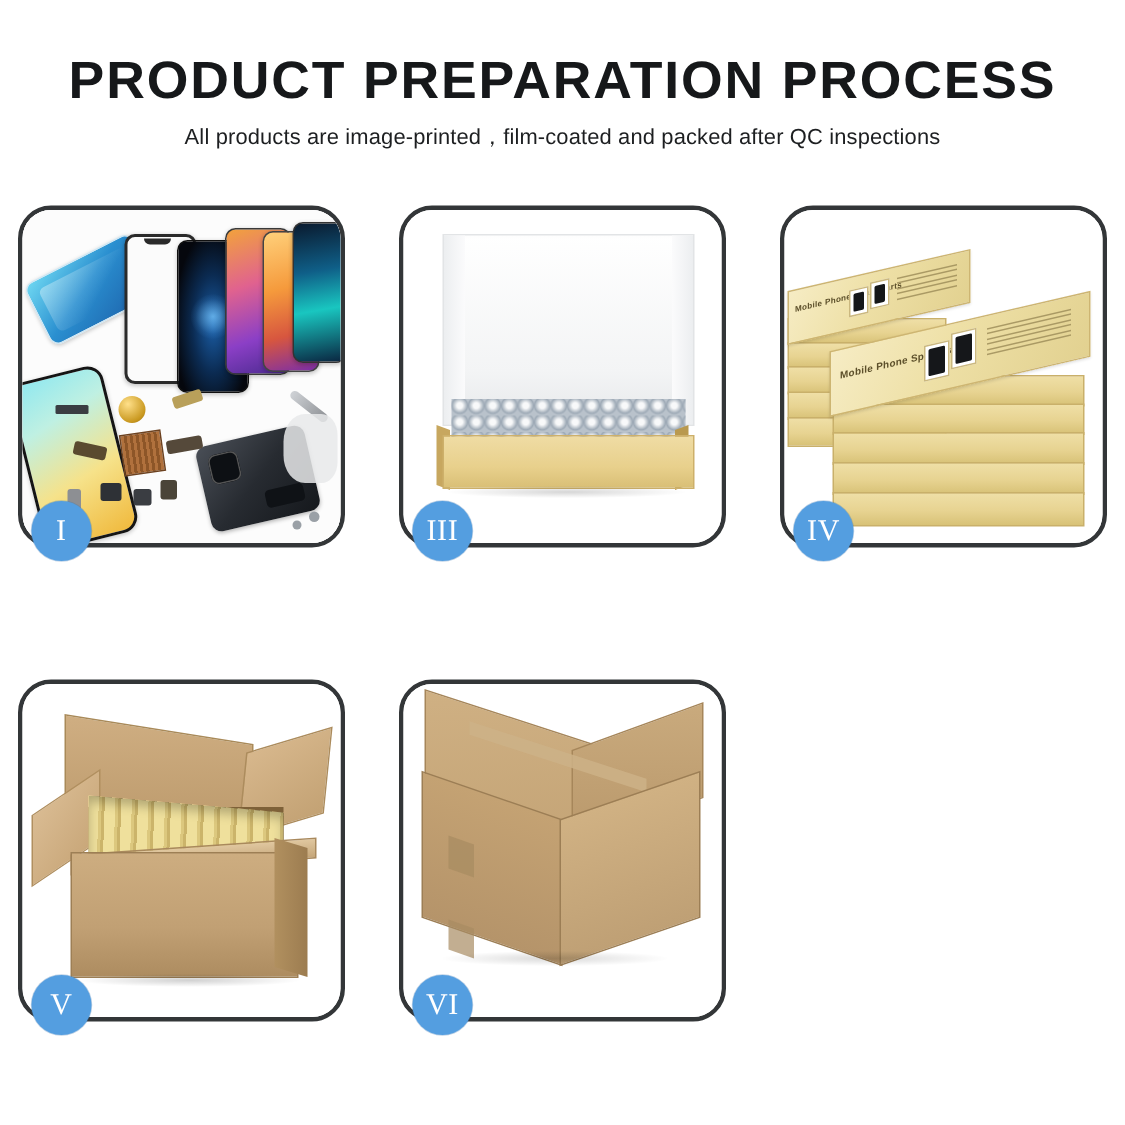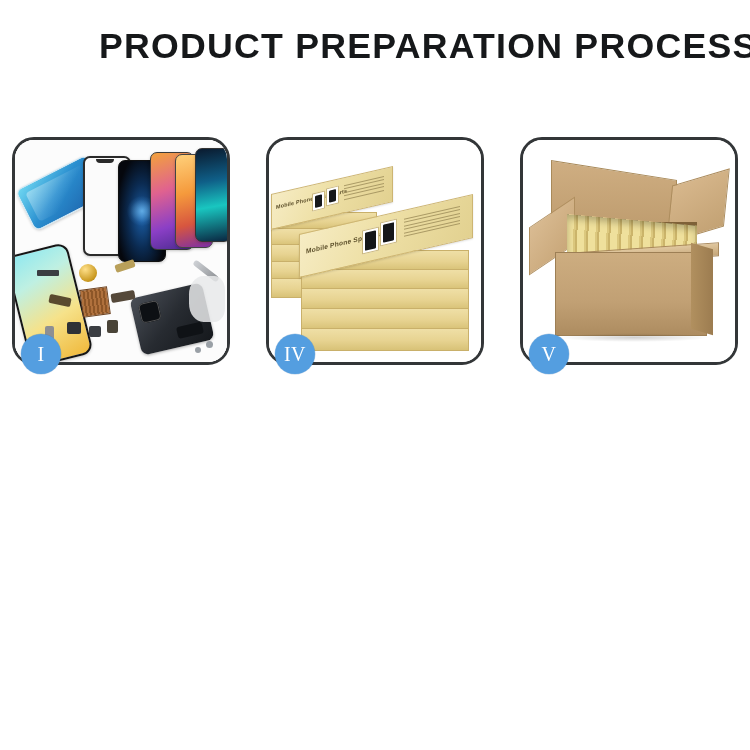--- a/index.html
+++ b/index.html
@@ -16,24 +16,24 @@
   .page {
     position: relative;
     width: 750px;
     height: 750px;
     background: #ffffff;
   }
 
   
   .header {
     position: absolute;
-    top: 28px;
+    top: 36px;
     left: 0;
     width: 750px;
-    text-align: right;
+    text-align: center;
   }
   .title {
     font-family: "Liberation Sans", sans-serif;
     font-size: 35px;
     font-weight: 700;
     letter-spacing: 1.2px;
     color: #16181a;
     line-height: 1.05;
     white-space: nowrap;
     transform: scaleX(1.02);
@@ -374,20 +374,21 @@
     background: radial-gradient(ellipse at center, rgba(0,0,0,.15), rgba(0,0,0,0) 72%);
   }
 </style>
 </head>
 <body>
 
 <div class="page">
 
   <div class="header">
     <div class="title">PRODUCT PREPARATION PROCESS</div>
+    <div class="subtitle">All products are image-printed，film-coated and packed after QC inspections</div>
   </div>
 
   <div class="grid">
 
     <div class="panel">
       <div class="panel-clip">
         <div class="scene">
           <div class="p1-bg"></div>
           <div class="phone ph-teal"></div>
           <div class="phone ph-white"></div>
@@ -410,20 +411,33 @@
           <div class="part pt-tool"></div>
           <div class="part pt-hand"></div>
           <div class="part pt-screw1"></div>
           <div class="part pt-screw2"></div>
         </div>
       </div>
       <div class="badge">I</div>
     </div>
 
 
+    <div class="panel">
+      <div class="panel-clip">
+        <div class="scene">
+          <div class="b3-lid"></div>
+          <div class="b3-bubbles"></div>
+          <div class="b3-fl"></div>
+          <div class="b3-fr"></div>
+          <div class="b3-front"></div>
+          <div class="b3-shadow"></div>
+        </div>
+      </div>
+      <div class="badge">III</div>
+    </div>
 
     <div class="panel">
       <div class="panel-clip">
         <div class="scene">
           <div class="stack">
 
             <div class="kbox" style="left:0px; top:54px; width:104px; height:16px;"></div>
             <div class="kbox" style="left:0px; top:70px; width:104px; height:16px;"></div>
             <div class="kbox" style="left:0px; top:86px; width:104px; height:17px;"></div>
             <div class="kbox" style="left:0px; top:103px; width:104px; height:17px;"></div>
@@ -486,15 +500,30 @@
           <div class="c5-items"></div>
           <div class="c5-rim"></div>
           <div class="c5-body"></div>
           <div class="c5-side"></div>
           <div class="c5-shadow"></div>
         </div>
       </div>
       <div class="badge">V</div>
     </div>
 
+    <div class="panel">
+      <div class="panel-clip">
+        <div class="scene">
+          <div class="c6-top"></div>
+          <div class="c6-top2"></div>
+          <div class="c6-tape"></div>
+          <div class="c6-face-l"></div>
+          <div class="c6-face-r"></div>
+          <div class="c6-seal1"></div>
+          <div class="c6-seal2"></div>
+          <div class="c6-shadow"></div>
+        </div>
+      </div>
+      <div class="badge">VI</div>
+    </div>
 
   </div>
 </div>
 
 </body></html>

